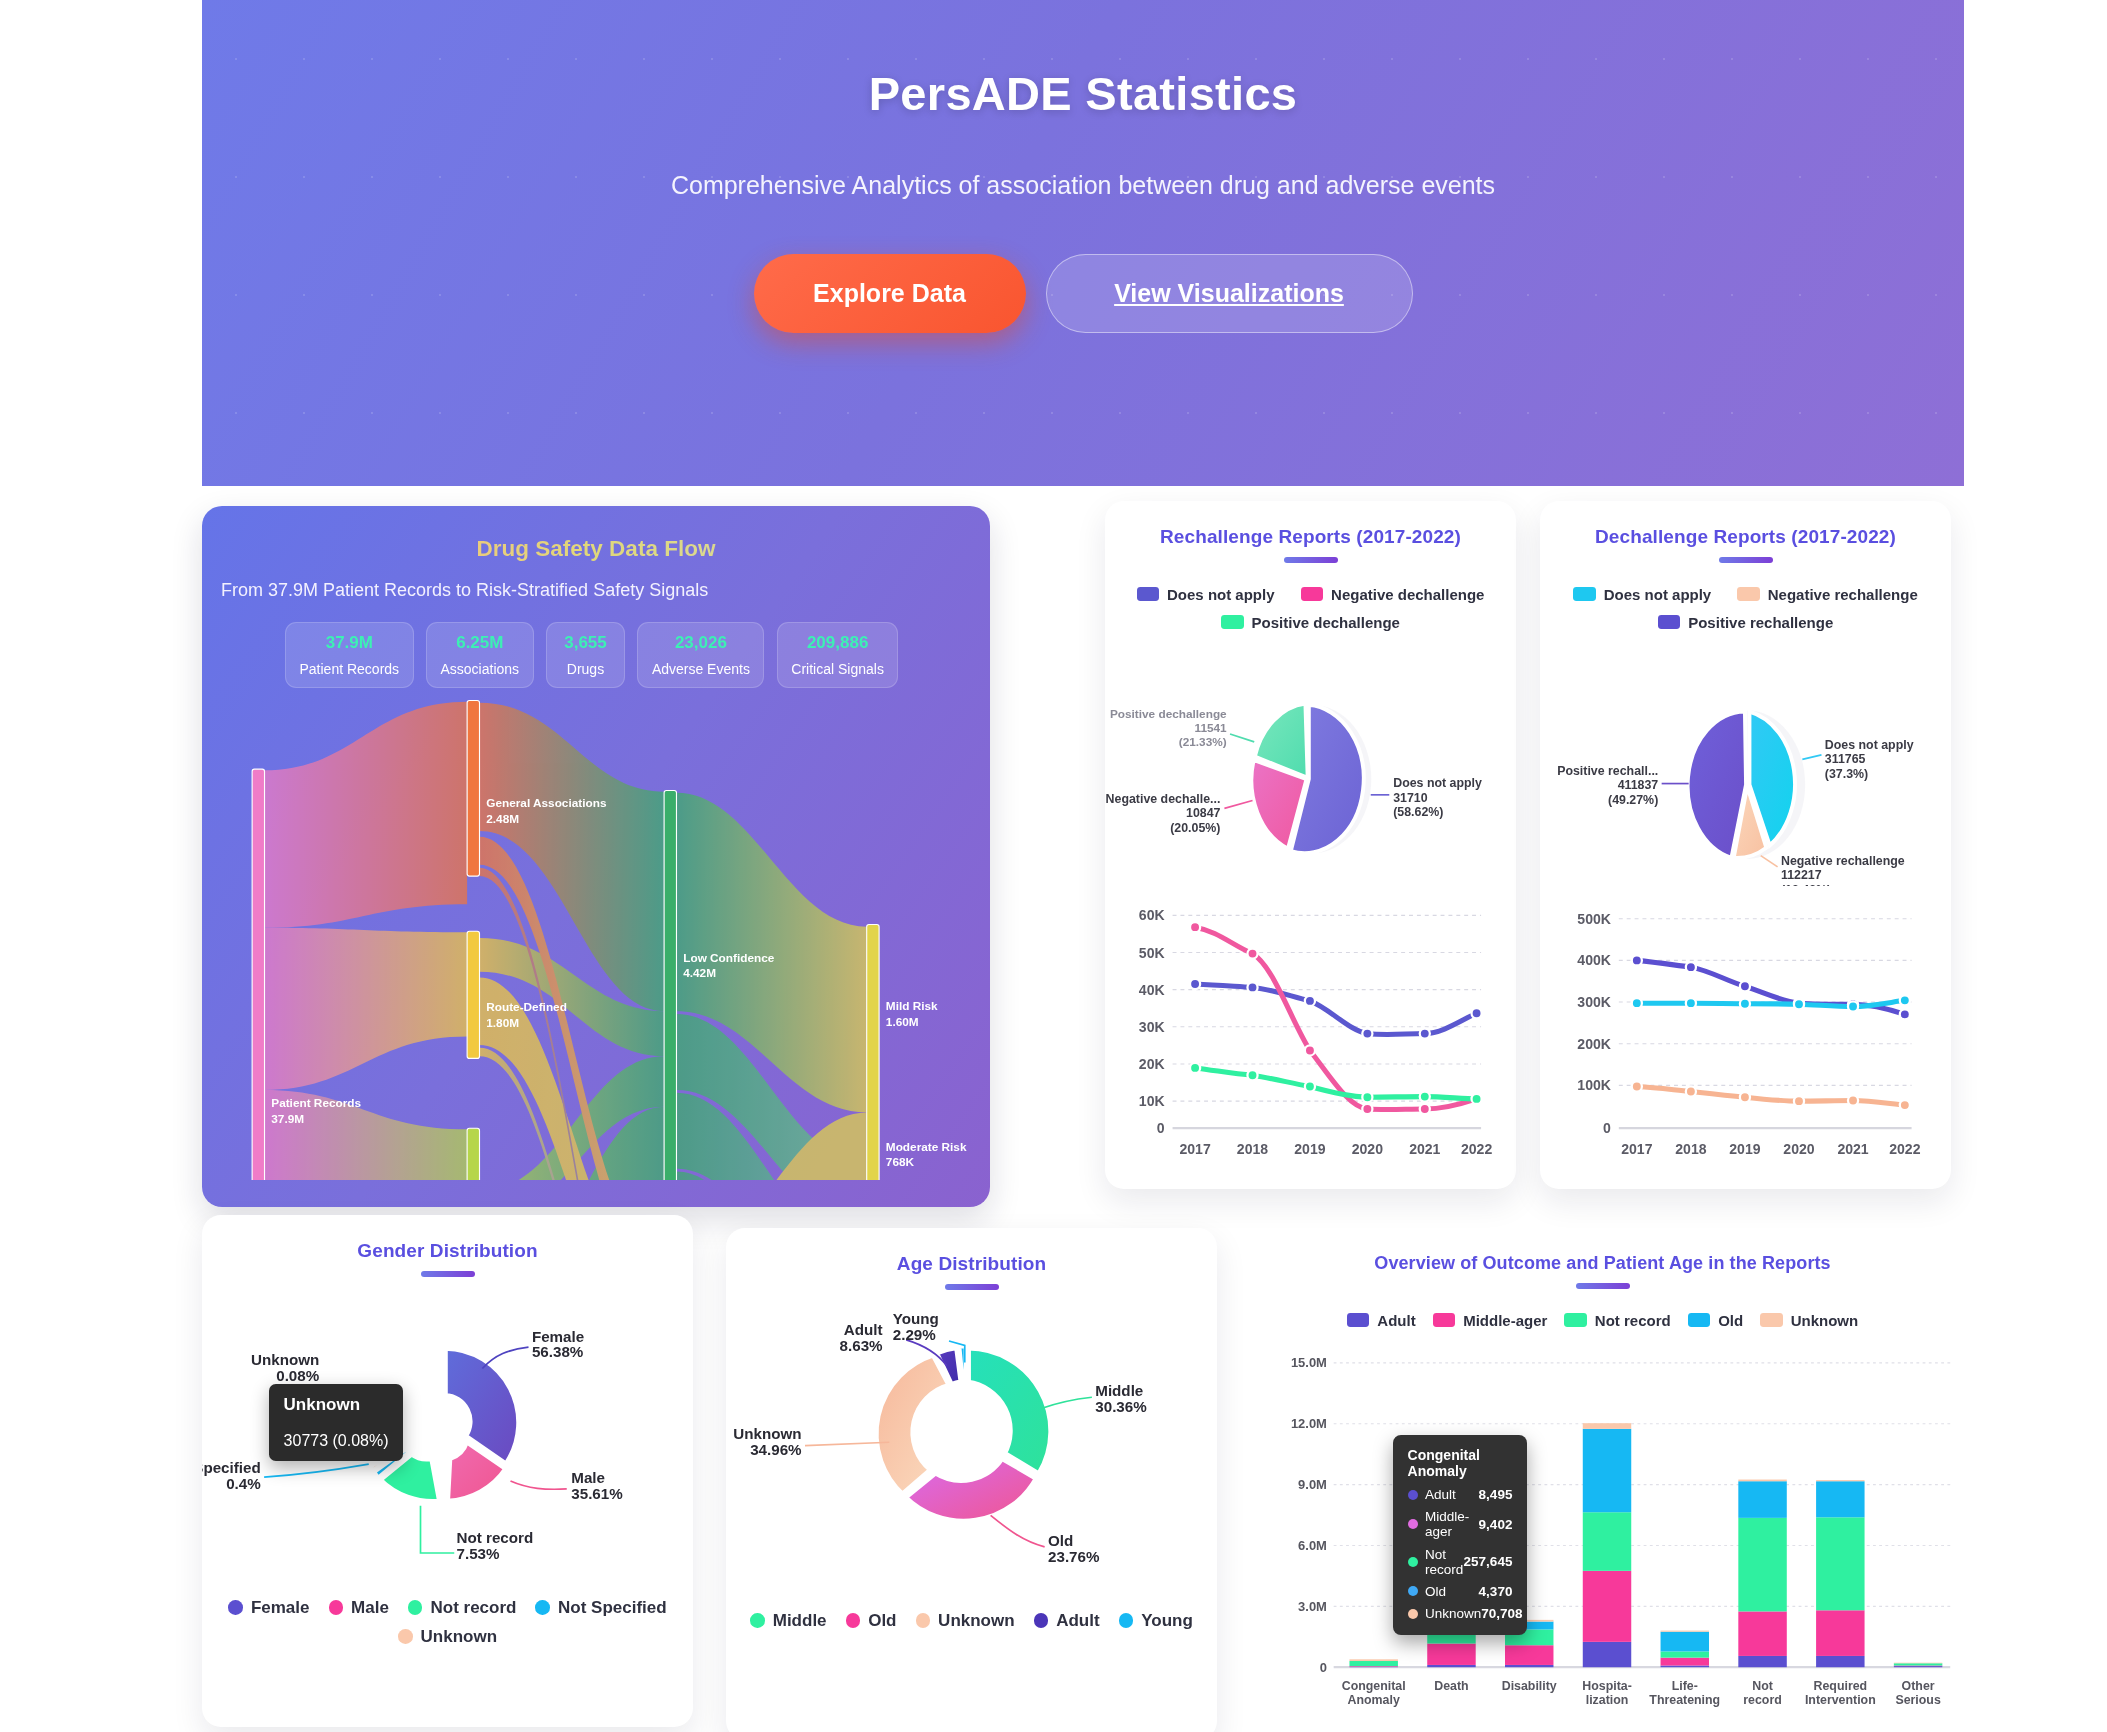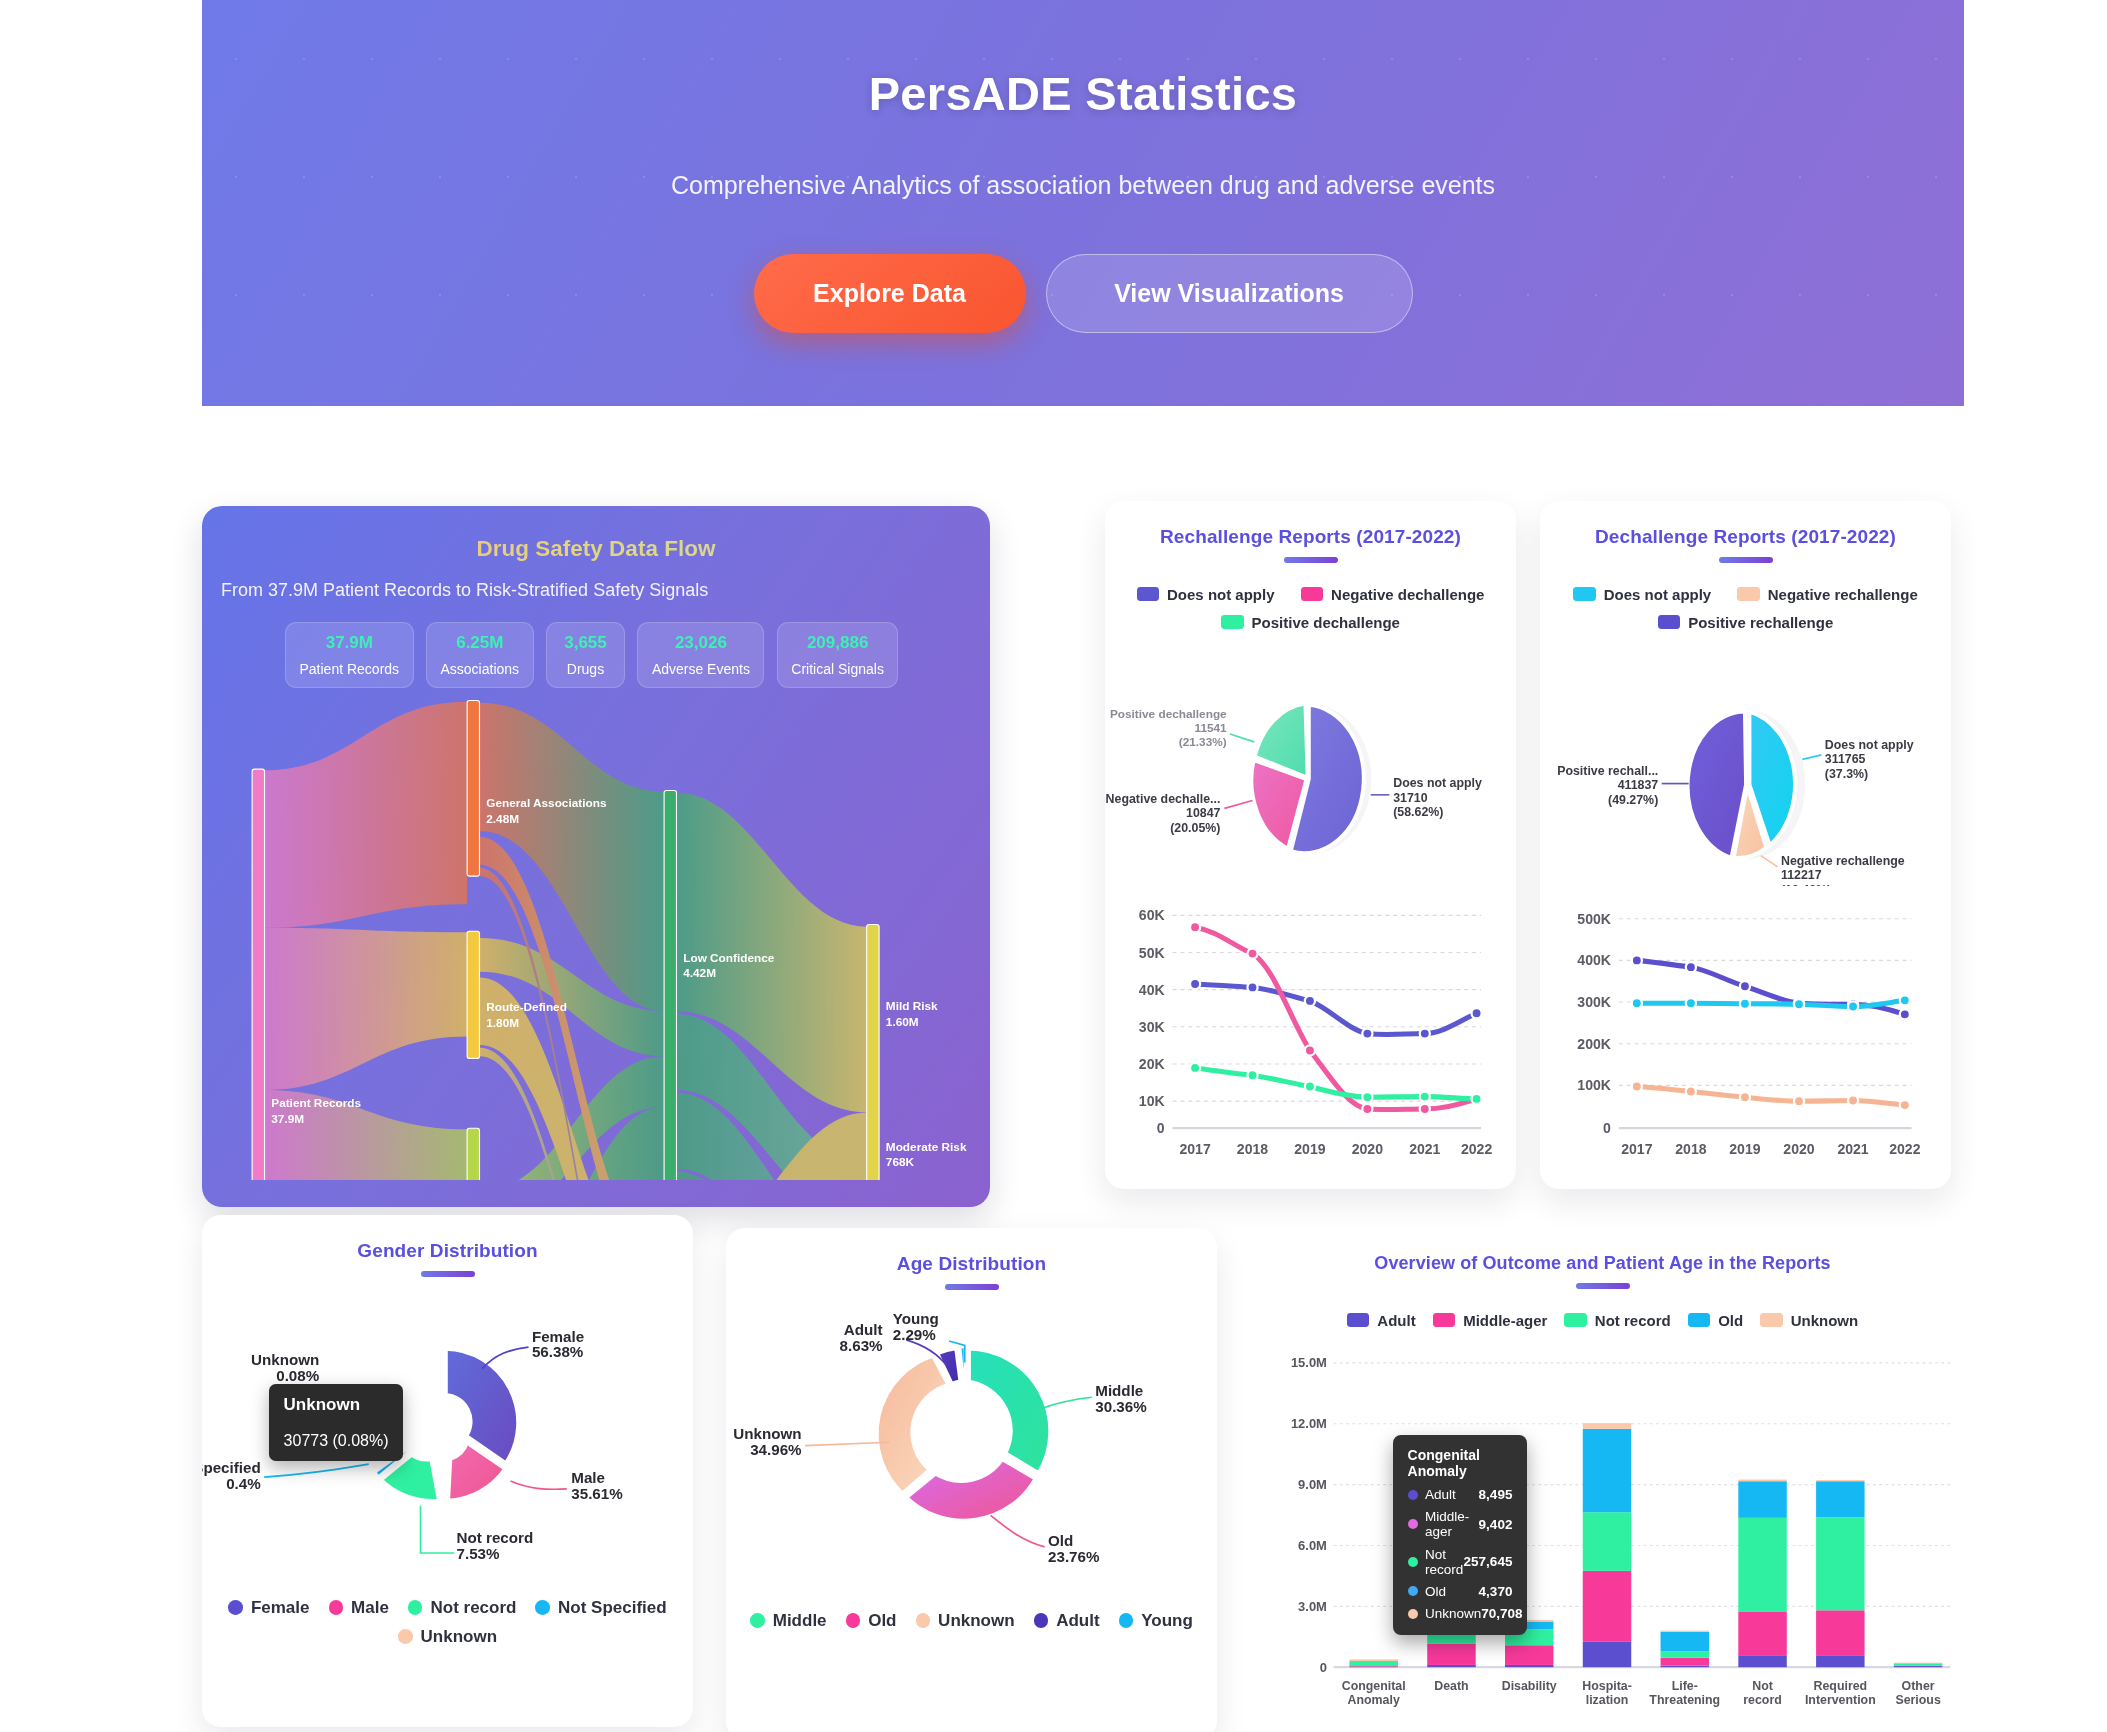--- a/index.html
+++ b/index.html
@@ -6,21 +6,21 @@
   html,body {
     width:2108px; height:1732px;
     background:#ffffff;
     font-family:"Liberation Sans", sans-serif;
     overflow:hidden;
   }
   .page { position:relative; width:2108px; height:1732px; }
 
   
   .hero {
-    position:absolute; left:202px; top:0px; width:1762px; height:406px;
+    position:absolute; left:202px; top:0px; width:1762px; height:486px;
     background:linear-gradient(120deg,#6f7ae8 0%,#7b72dd 45%,#8e6fd6 100%);
     overflow:hidden;
   }
   .hero-dots {
     position:absolute; inset:0;
     background-image:radial-gradient(circle, rgba(255,255,255,.16) 1.1px, transparent 1.4px);
     background-size:68px 118px;
     opacity:.9;
   }
   .hero-inner { position:relative; text-align:center; padding-top:66px; }
@@ -39,20 +39,21 @@
   }
   .btn-primary {
     width:272px;
     background:linear-gradient(140deg,#ff6b4a 0%,#f9552f 100%);
     box-shadow:0 10px 26px rgba(233,70,30,.45);
   }
   .btn-ghost {
     width:367px;
     background:rgba(255,255,255,.14);
     border:1.7px solid rgba(255,255,255,.45);
+    text-decoration:underline;
   }
 
   
   .card {
     position:absolute; background:#fff; border-radius:19px;
     box-shadow:0 12.4px 32px rgba(22,20,60,.09);
   }
   .card-title {
     text-align:center; font-size:19px; font-weight:bold; color:#5a4fe0;
     padding-top:25px; letter-spacing:0.1px;

